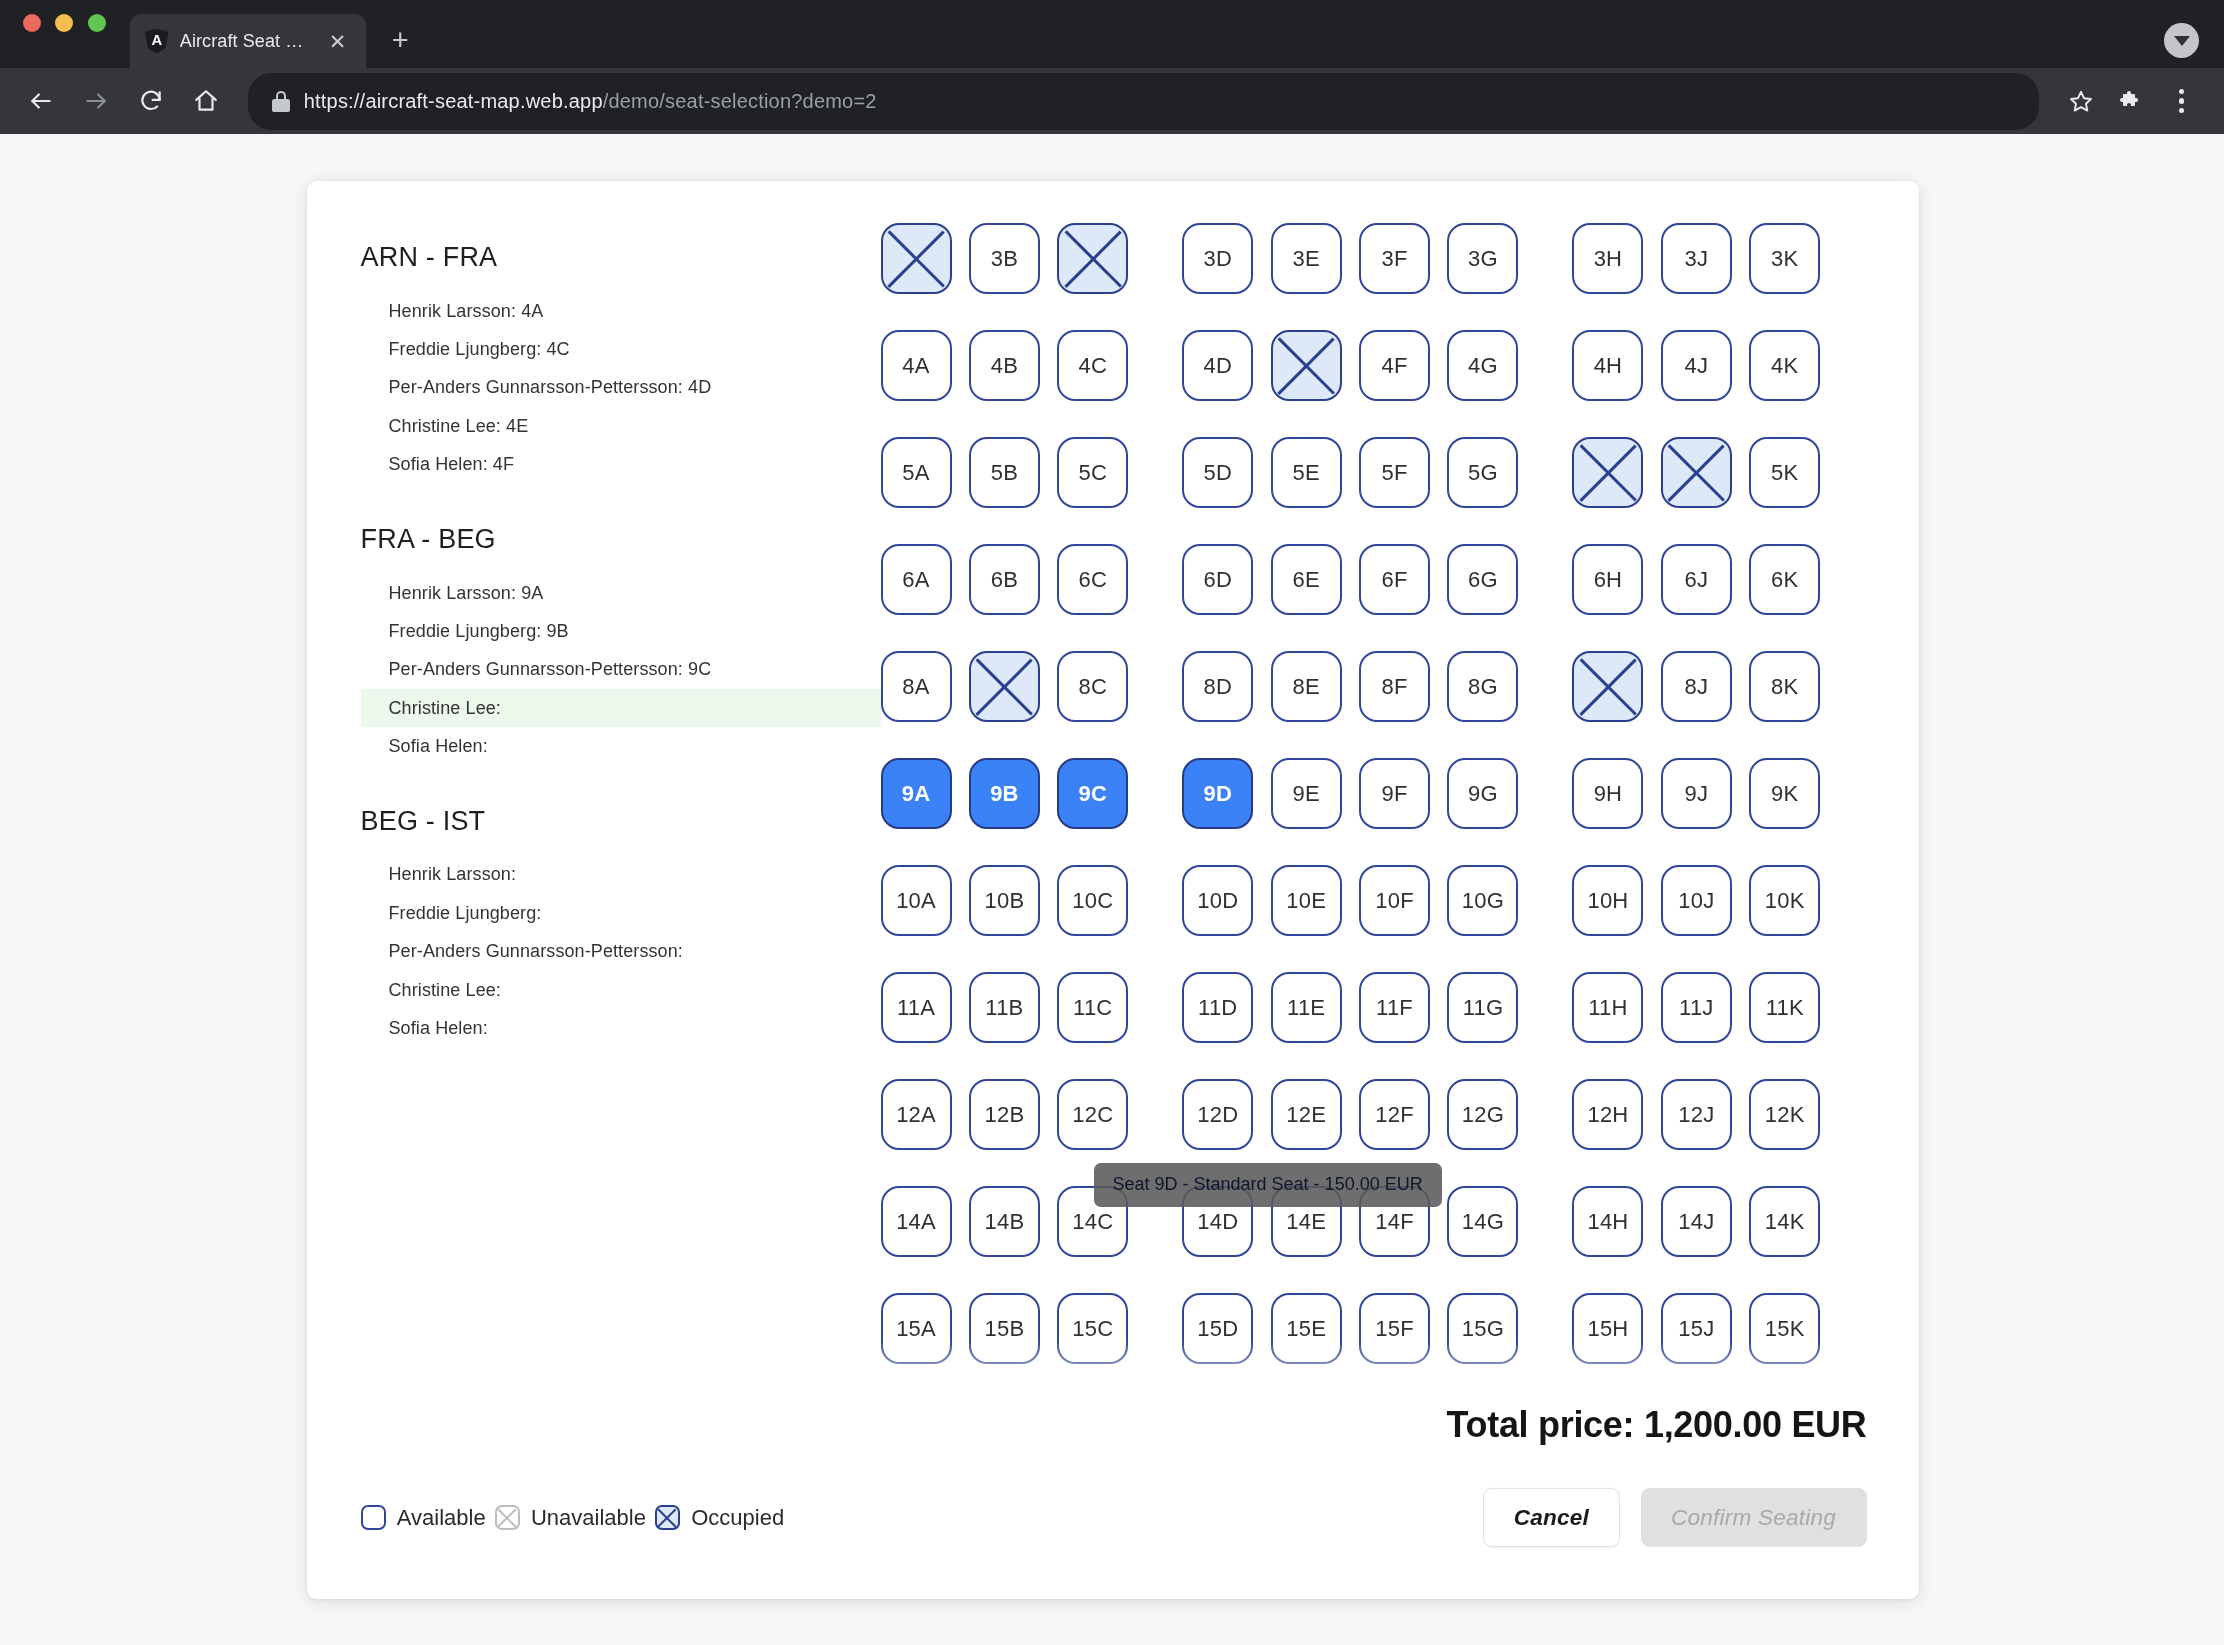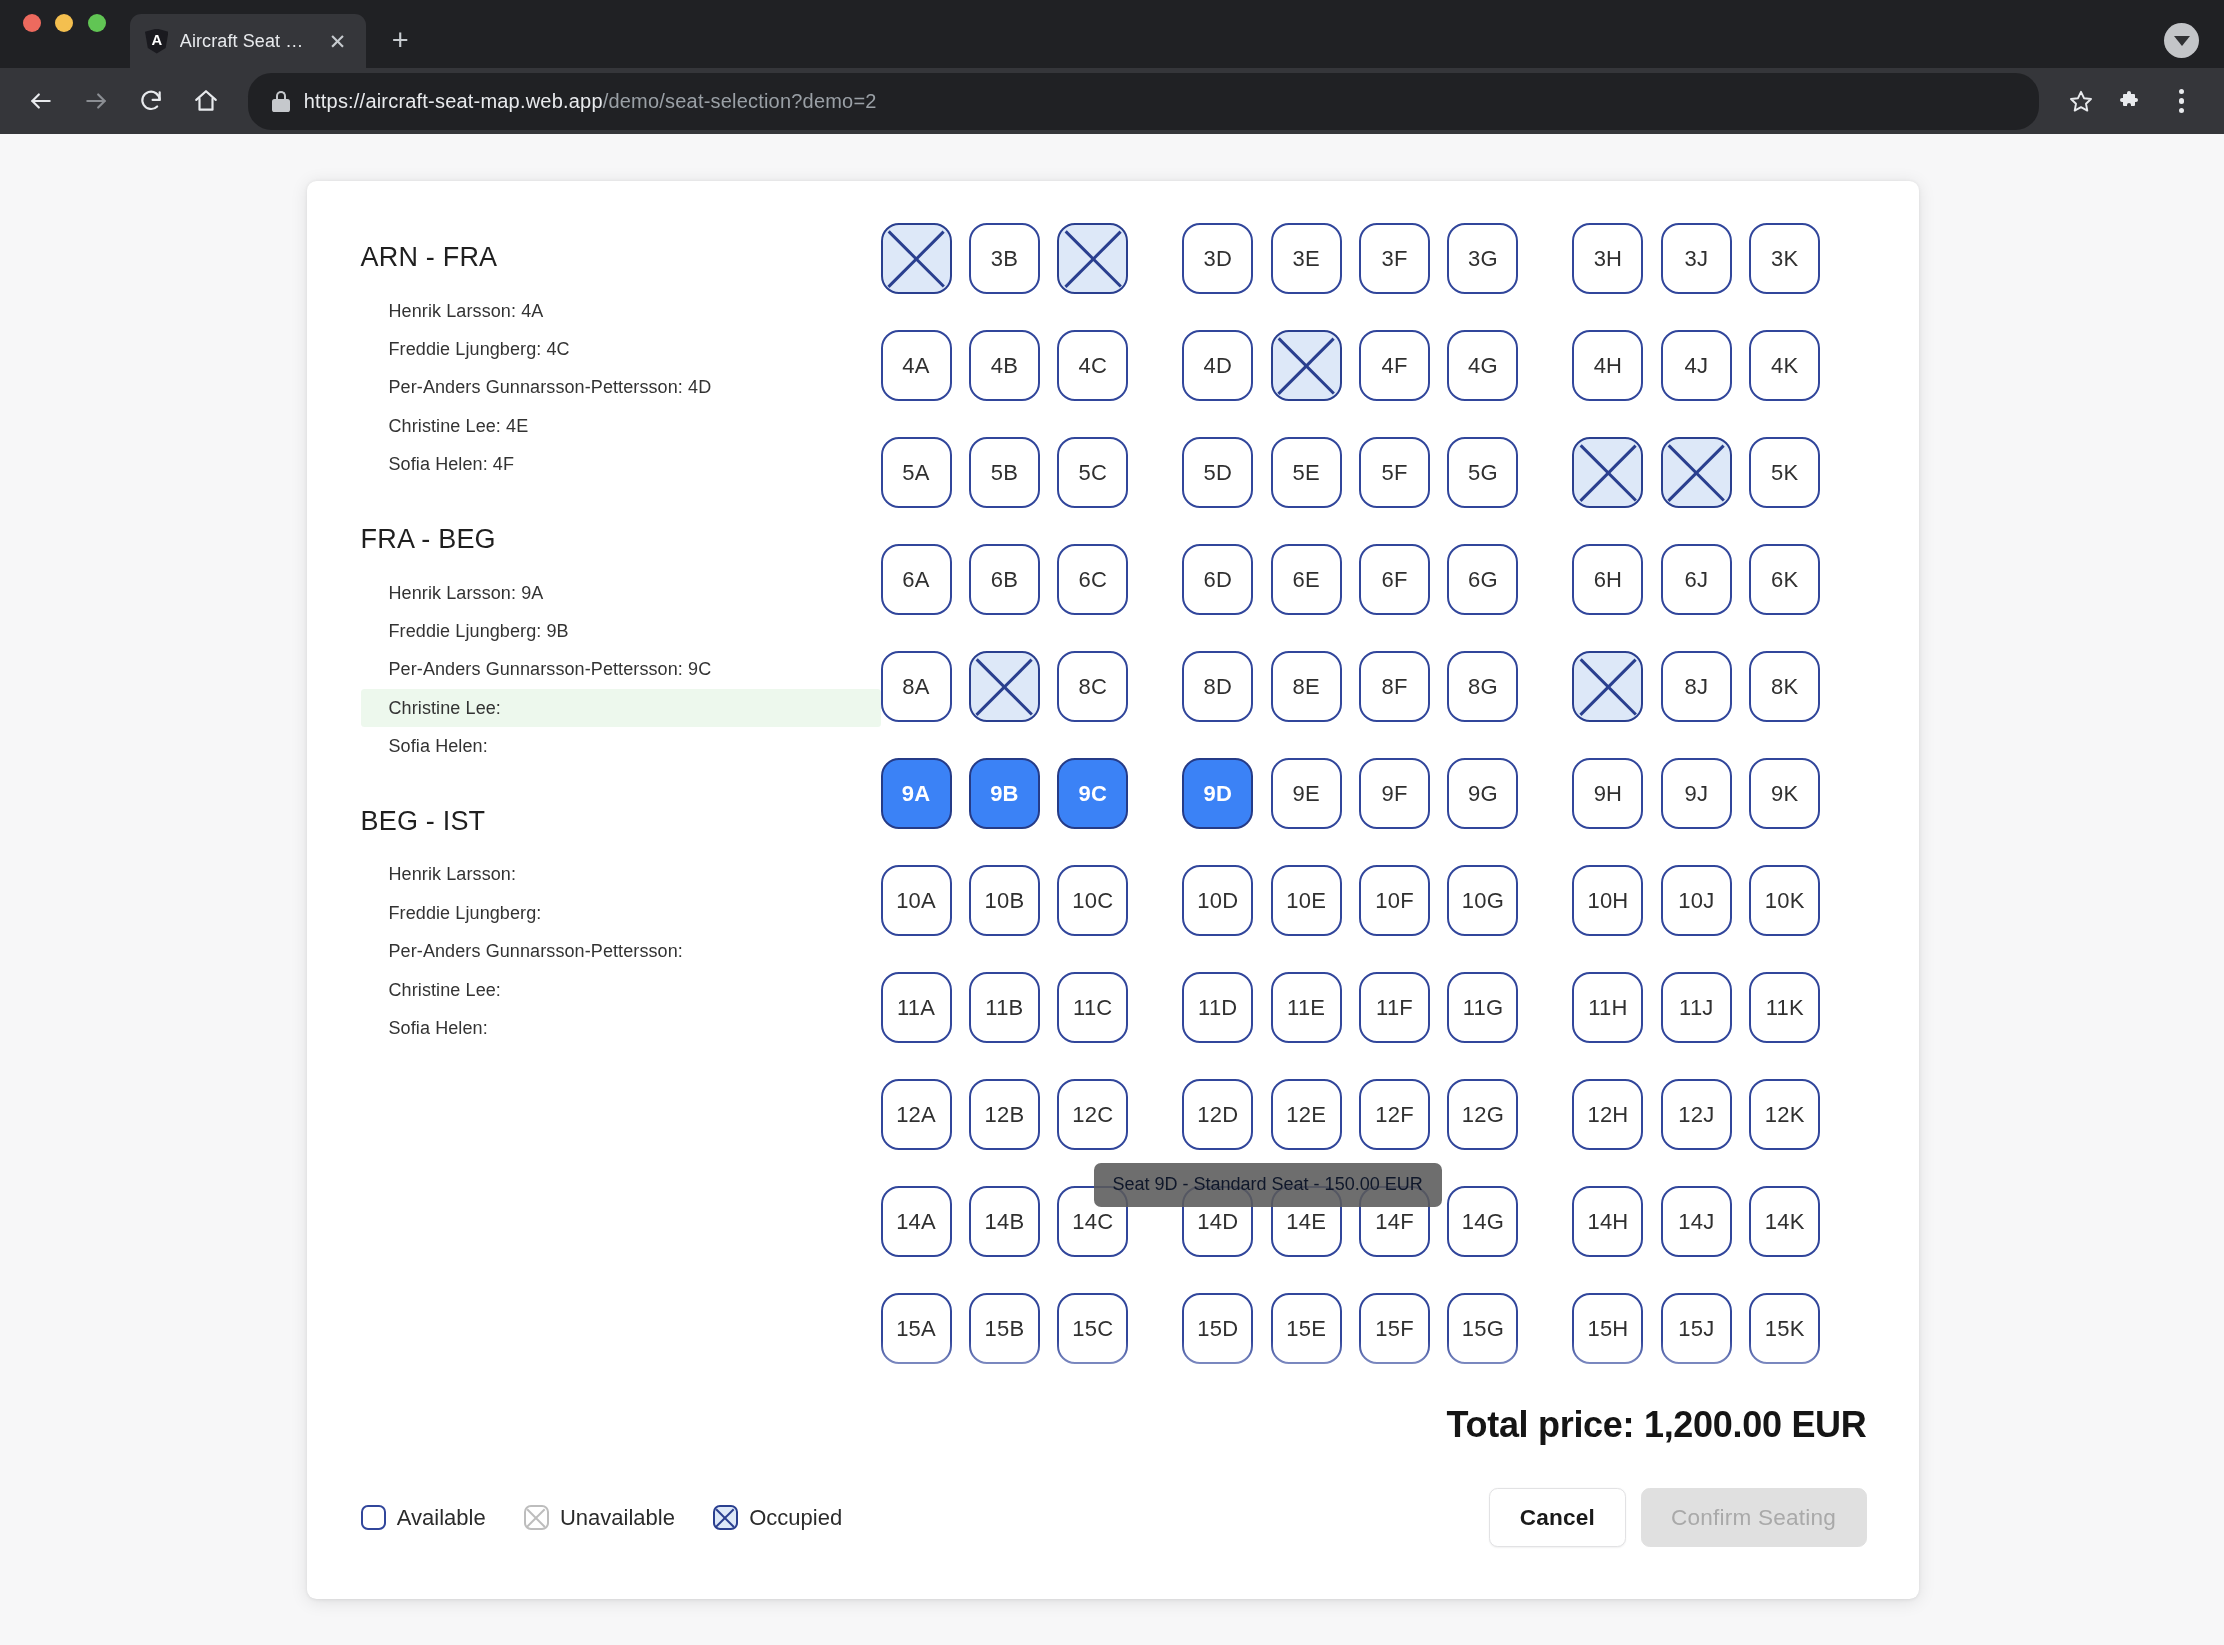--- a/index.html
+++ b/index.html
@@ -149,34 +149,34 @@
   }
 
   
   .total-row { padding: 0 52px 0 0; display: flex; justify-content: flex-end; margin-top: -5.2px;}
   .total-price { font-size: 36px; font-weight: 700; color: #151515; letter-spacing: -0.3px; }
 
   .card-footer {
     display: flex; align-items: center; justify-content: space-between;
     padding: 42px 52px 52px 54px;
   }
-  .legend { display: flex; align-items: center; gap: 38px; }
+  .legend { display: flex; align-items: center; gap: 9px; }
   .legend-item { display: flex; align-items: center; gap: 11.3px; }
   .legend-box { width: 25px; height: 25px; border-radius: 7px; border: 2.6px solid #31469b; background:#fff; position: relative; flex:0 0 25px;}
   .legend-box.x::before, .legend-box.x::after {
     content:""; position:absolute; left:50%; top:50%; width:2.2px; height:118%;
     background: currentColor;
   }
   .legend-box.x::before { transform: translate(-50%,-50%) rotate(45deg); }
   .legend-box.x::after  { transform: translate(-50%,-50%) rotate(-45deg); }
   .legend-box.unavail { border-color:#bdbdbd; color:#bdbdbd; }
   .legend-box.occ { border-color:#2a3f8f; color:#2a3f8f; background:#dde8f8; }
   .legend-label { font-size: 22px; color: #2b2b2b; }
 
-  .actions { display: flex; align-items: center; gap: 15px; }
+  .actions { display: flex; align-items: center; gap: 21px; font-style: italic; }
   .btn {
     font-size: 22.6px; border-radius: 8.7px; padding: 0 29.5px; height: 59px;
     display: flex; align-items: center; justify-content: center; letter-spacing:0.2px;
   }
   .btn.cancel { background:#ffffff; border: 1.7px solid #e2e2e4; color:#1a1a1a; font-weight:700;
     box-shadow: 0 0.9px 1.7px rgba(0,0,0,.06); }
   .btn.confirm { background:#e0e0e0; color:#a9a9a9; border:1.7px solid #e0e0e0; font-weight:400; }
 </style>
 </head>
 <body>

